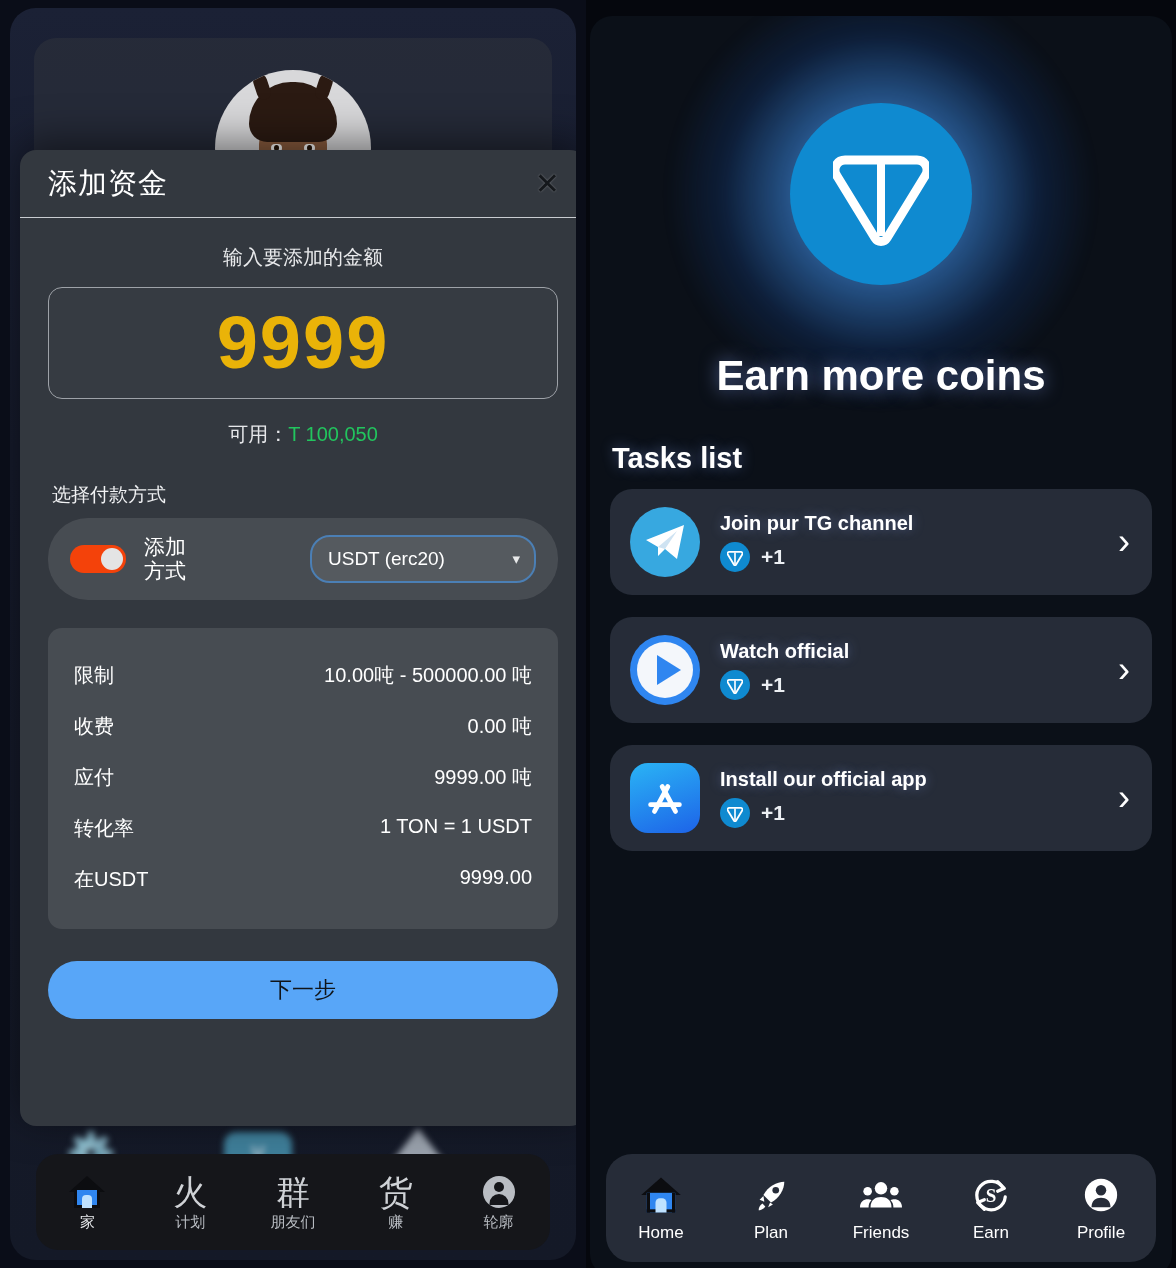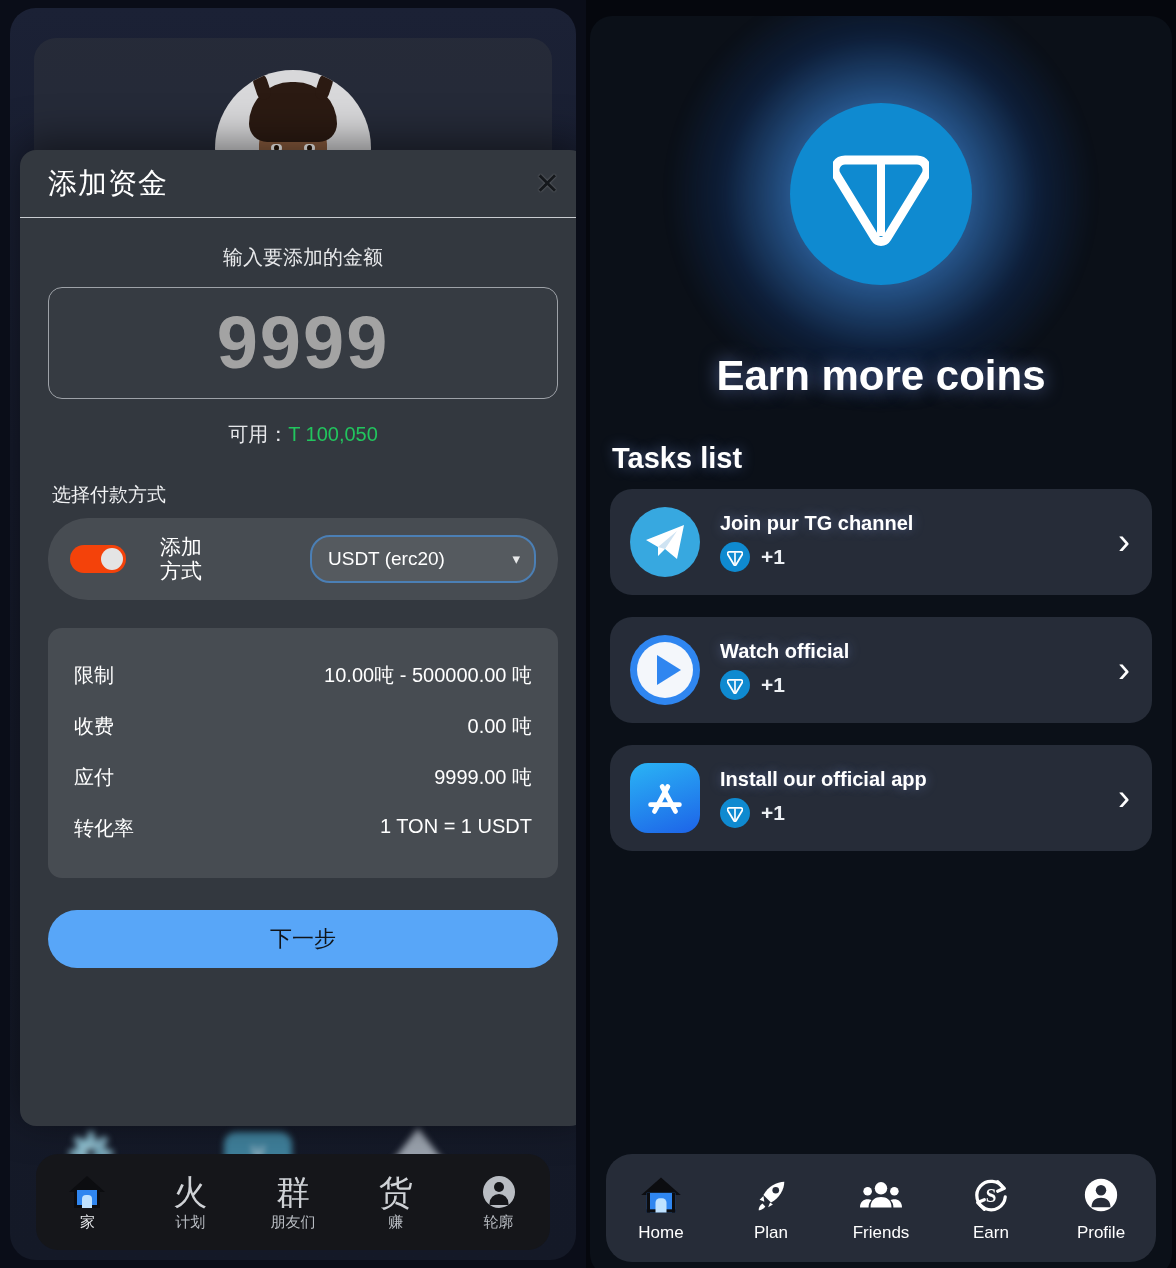--- a/index.html
+++ b/index.html
@@ -77,29 +77,29 @@
   .modal-close { color:#15181c; font-size:30px; font-weight:700; cursor:pointer;
                  text-shadow: 0 0 2px rgba(255,255,255,.35); line-height:1; }
   .modal-body { padding: 26px 28px 0 28px; position:relative; }
 
   .amt-label { text-align:center; color:#e9eaec; font-size:20px; margin-bottom:16px; }
   .amt-box {
     height: 112px; border:1px solid #9ea2a8; border-radius:14px;
     display:flex; align-items:center; justify-content:center;
     background: rgba(255,255,255,0.015);
   }
-  .amt-value { color:#a3a3a3; font-size:74px; font-weight:700; letter-spacing:2px; line-height:1; }
+  .amt-value { color:#eab308; font-size:74px; font-weight:700; letter-spacing:2px; line-height:1; }
   .avail { text-align:center; margin-top:22px; font-size:20px; color:#e6e7ea; }
   .avail .amount { color:#22c55e; }
 
   .pm-label { margin-top:34px; color:#f0f1f3; font-size:19px; margin-bottom:10px; margin-left:4px;}
   .pm-row {
     height: 82px; border-radius: 40px;
     background: rgba(255,255,255,0.10);
-    display:flex; align-items:center; padding: 0 22px; gap:34px;
+    display:flex; align-items:center; padding: 0 22px; gap:18px;
   }
   .toggle { width:56px; height:28px; border-radius:14px; background:#f4420a; position:relative; flex:0 0 auto; cursor:pointer;}
   .toggle:after{content:"";position:absolute;right:3px;top:3px;width:22px;height:22px;border-radius:50%;background:#e4e4e4;}
   .pm-text { color:#fff; font-size:21px; line-height:1.15; width:72px;}
   .pm-select {
     margin-left:auto; width: 226px; height:48px;
     border:2px solid #4b7fb5; border-radius:20px;
     background: rgba(255,255,255,0.08);
     display:flex; align-items:center; justify-content:space-between;
     padding: 0 14px 0 16px; color:#fff; font-size:19px; cursor:pointer;
@@ -253,20 +253,24 @@
               <span class="dv">0.00 吨</span>
             </div>
             <div class="drow">
               <span class="dk">应付</span>
               <span class="dv">9999.00 吨</span>
             </div>
             <div class="drow">
               <span class="dk">转化率</span>
               <span class="dv">1 TON = 1 USDT</span>
             </div>
+            <div class="drow">
+              <span class="dk">在USDT</span>
+              <span class="dv">9999.00</span>
+            </div>
           </div>
 
           <div class="next-btn">下一步</div>
         </div>
       </div>
 
       <div class="l-nav">
         <div class="l-nav-item active">
           <div class="l-nav-ic home">
             <div class="home-ic">

